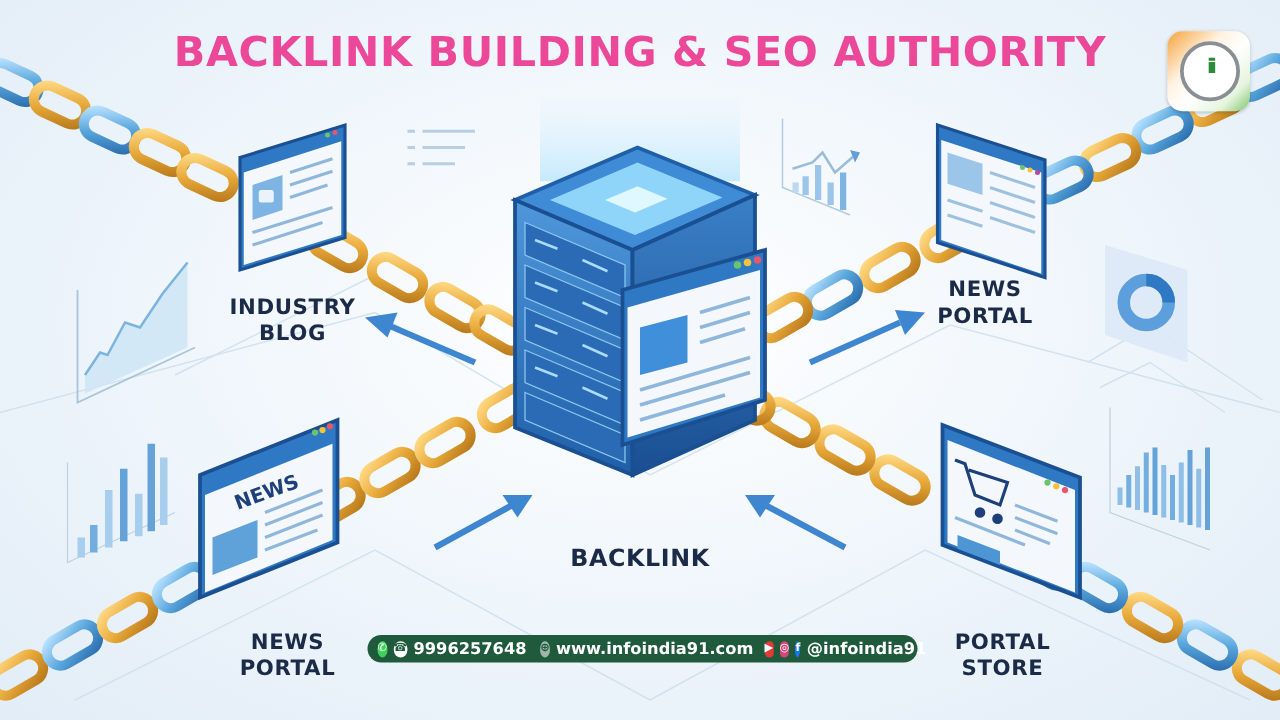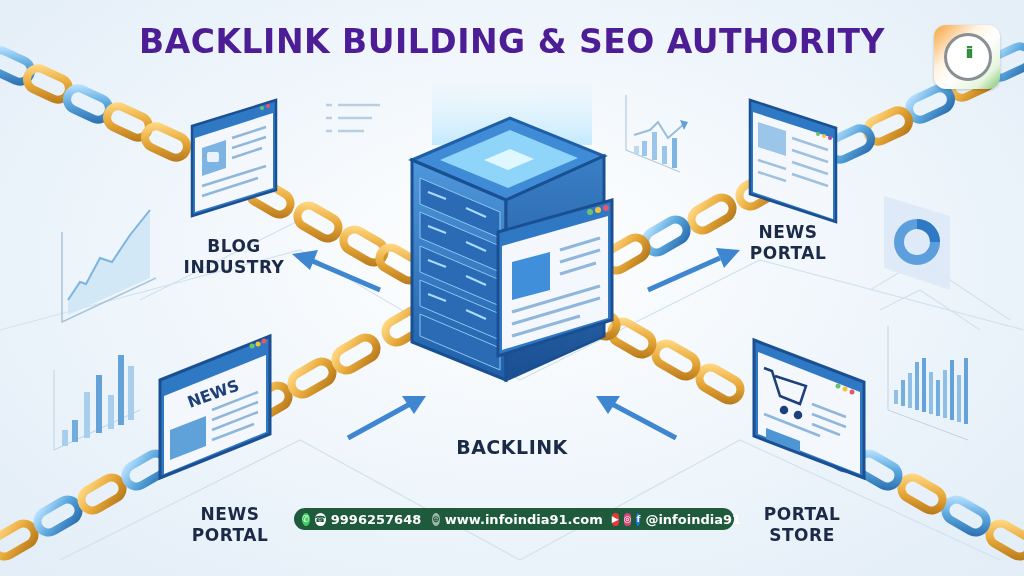--- a/index.html
+++ b/index.html
@@ -1,21 +1,21 @@
 <!DOCTYPE html>
 <html><head>
 <meta charset="utf-8">
 <style>
   html,body{margin:0;padding:0;}
   body{width:1024px;height:576px;overflow:hidden;position:relative;
     background:radial-gradient(ellipse at 50% 45%,#ffffff 0%,#eef5fb 55%,#e2edf7 100%);
     font-family:"DejaVu Sans","Liberation Sans",sans-serif;}
   #scene{position:absolute;left:0;top:0;width:1024px;height:576px;}
   .title{position:absolute;left:0;width:1024px;top:22px;text-align:center;
-    font-weight:bold;font-size:33px;letter-spacing:0.5px;color:#4c1d95;
+    font-weight:bold;font-size:33px;letter-spacing:0.5px;color:#ec4899;
     font-family:"DejaVu Sans",sans-serif;}
   .label{position:absolute;text-align:center;font-weight:bold;color:#1b2a47;
     font-size:17px;line-height:21px;letter-spacing:0.5px;}
   .logo{position:absolute;left:934px;top:25px;width:66px;height:64px;border-radius:12px;
     background:linear-gradient(135deg,#f7a23b 0%,#fff3e2 35%,#ffffff 55%,#e6f5de 80%,#7cc46b 100%);
     box-shadow:0 1px 3px rgba(0,0,0,0.2);}
   .logo-ring{position:absolute;left:10px;top:8px;width:42px;height:42px;border-radius:50%;
     border:3px solid #8a8f94;background:#fff;}
   .logo-text{position:absolute;left:0;top:7px;width:42px;text-align:center;
     font-weight:bold;font-size:16px;color:#2e8b3a;letter-spacing:-3px;}
@@ -307,22 +307,22 @@
 
 <div class="title">BACKLINK BUILDING &amp; SEO AUTHORITY</div>
 
 <div class="logo">
   <div class="logo-ring">
     <div class="logo-text">ii</div>
   </div>
 </div>
 
 <div class="label" style="left:176px;top:236px;width:116px;">
+  <div>INDUSTRY</div>
   <div>BLOG</div>
-  <div>INDUSTRY</div>
 </div>
 <div class="label" style="left:740px;top:222px;width:96px;">
   <div>NEWS</div>
   <div>PORTAL</div>
 </div>
 <div class="label" style="left:182px;top:504px;width:96px;">
   <div>NEWS</div>
   <div>PORTAL</div>
 </div>
 <div class="label" style="left:752px;top:504px;width:100px;">

